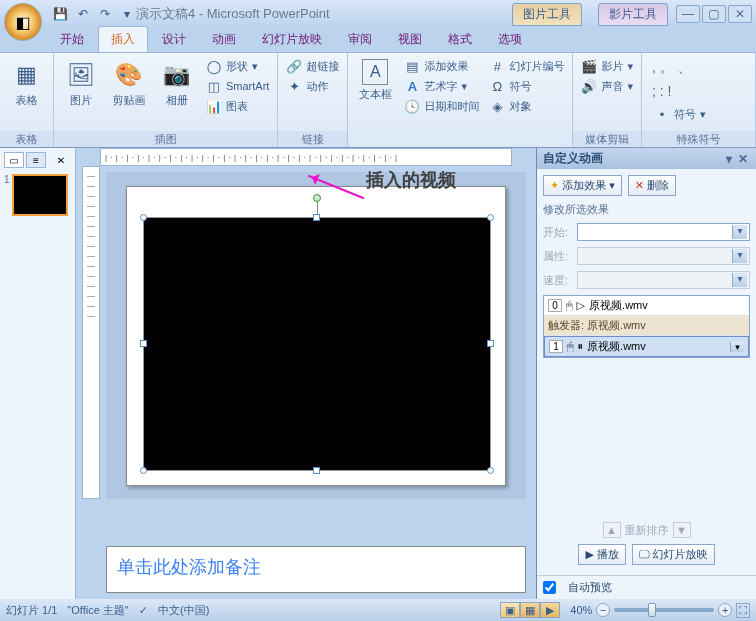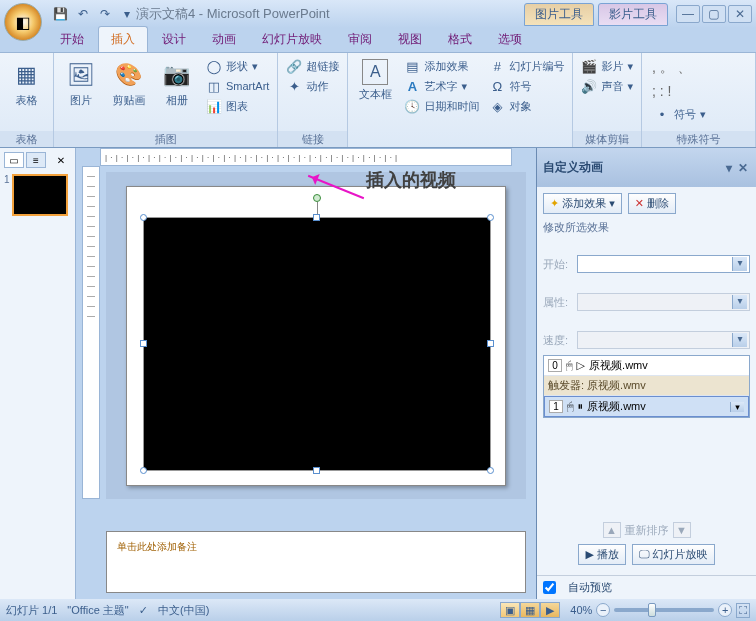--- a/index.html
+++ b/index.html
@@ -4,21 +4,21 @@
 <style>
 * { margin: 0; padding: 0; box-sizing: border-box; font-family: "Microsoft YaHei", SimSun, sans-serif; }
 body { width: 756px; height: 621px; background: #bcd3ee; font-size: 12px; overflow: hidden; position: relative; }
 
 
 .titlebar { height: 28px; background: linear-gradient(#d9e7f8,#bcd3ee); display: flex; align-items: center; padding: 0 4px; }
 .office-btn { width: 38px; height: 38px; border-radius: 50%; background: radial-gradient(#fff,#f5c96b 40%,#d78b2a 70%); border: 1px solid #9aa; position: relative; top: 8px; margin-right: 6px; display:flex;align-items:center;justify-content:center;font-size:16px;}
 .qat { display: flex; gap: 4px; align-items: center; margin-left: 4px; }
 .qat span { width: 18px; height: 18px; display:inline-flex;align-items:center;justify-content:center;color:#3b5e8c; }
 .title-text { flex: 1; color: #6a7a8e; font-size: 13px; }
-.contextual-tabs { display: flex; gap: 4px; }
+.contextual-tabs { display: flex; gap: 16px; }
 .ctx-tab { padding: 2px 10px; font-size: 12px; color: #3b5e8c; border: 1px solid #7aa3d4; background: linear-gradient(#e7cfa5,#f4e2bb); border-radius: 3px 3px 0 0;}
 .ctx-tab.purple{background:linear-gradient(#d8c7e6,#e9ddf3);}
 .win-controls { display: flex; gap: 2px; margin-left: 8px; }
 .win-controls span { width: 24px; height: 18px; background:#d0e0f3; border:1px solid #8aa8cc; display:inline-flex;align-items:center;justify-content:center;color:#4a6a92;border-radius:2px; }
 
 
 .ribbon-tabs { height: 24px; display: flex; align-items: flex-end; padding-left: 48px; gap: 2px; background:#bcd3ee;}
 .ribbon-tab { padding: 4px 12px; color: #701a75; cursor: pointer; font-size:12px;}
 .ribbon-tab.active { background: #eef4fb; border: 1px solid #9ab5d6; border-bottom: none; border-radius: 3px 3px 0 0; color:#d16b1f;}
 
@@ -49,33 +49,33 @@
 .vruler{width:18px;background:#fff;border:1px solid #9ab5d6;position:absolute;left:6px;top:18px;bottom:100px;display:flex;flex-direction:column;font-size:8px;color:#555;align-items:center;padding-top:4px;letter-spacing:0;line-height:10px;}
 .canvas-wrap{position:absolute;left:30px;top:24px;right:10px;bottom:100px;background:#b0c6e2;display:flex;align-items:center;justify-content:center;}
 .slide-canvas{width:380px;height:300px;background:#fff;border:1px solid #888;box-shadow:2px 2px 4px rgba(0,0,0,.3);position:relative;}
 .video-obj{position:absolute;left:16px;top:30px;width:348px;height:254px;background:#000;border:1px solid #999;}
 .handle{width:7px;height:7px;background:#fff;border:1px solid #5a8fce;position:absolute;border-radius:50%;}
 .rot-handle{width:8px;height:8px;border:1px solid #3a8b3a;background:#cfead0;border-radius:50%;position:absolute;left:50%;top:-24px;margin-left:-4px;}
 .rot-line{position:absolute;left:50%;top:-16px;width:1px;height:16px;background:#888;}
 .annotation{position:absolute;color:#404040;font-size:18px;font-weight:bold;left:290px;top:20px;z-index:10;}
 .arrow{position:absolute;left:230px;top:38px;width:60px;height:2px;background:#e815c7;transform:rotate(22deg);z-index:10;}
 .arrow::before{content:"";position:absolute;left:-2px;top:-5px;border:6px solid transparent;border-right-color:#e815c7;}
-.notes{position:absolute;left:30px;right:10px;bottom:6px;height:62px;background:#fff;border:1px solid #888;padding:8px 10px;color:#a16207;font-size:10px;}
+.notes{position:absolute;left:30px;right:10px;bottom:6px;height:47px;background:#fff;border:1px solid #888;padding:8px 10px;color:#3b82f6;font-size:18px;}
 
 
 .taskpane { width: 220px; background:#eef4fb; border-left:1px solid #6a8ab2;display:flex;flex-direction:column;}
-.tp-title{height:39px;background:linear-gradient(#c3d6ee,#a9c1e0);color:#2a4a72;font-weight:bold;padding:3px 6px;font-size:12px;display:flex;align-items:center;}
+.tp-title{height:21px;background:linear-gradient(#c3d6ee,#a9c1e0);color:#2a4a72;font-weight:bold;padding:3px 6px;font-size:12px;display:flex;align-items:center;}
 .tp-title .spacer{flex:1;}
 .tp-title span.icon{width:14px;color:#4a6a92;text-align:center;}
 .tp-body{padding:6px;display:flex;flex-direction:column;gap:6px;flex:1;}
 .tp-row{display:flex;gap:6px;align-items:center;}
 .tp-btn{border:1px solid #8aa8cc;background:linear-gradient(#fefefe,#e3ecf7);padding:2px 6px;font-size:11px;display:inline-flex;align-items:center;gap:3px;color:#2a4a72;}
 .tp-btn .star{color:#e2a400;}
 .tp-label{color:#5a7297;font-size:11px;}
-.tp-field{display:flex;align-items:center;margin-top:14px;}
+.tp-field{display:flex;align-items:center;}
 .tp-field label{width:34px;color:#9aa8ba;font-size:11px;}
 .tp-field .combo{flex:1;height:18px;border:1px solid #8aa8cc;background:#fff;position:relative;}
 .tp-field .combo.disabled{background:#eef1f6;border-color:#c3cedd;}
 .tp-field .combo::after{content:"▾";position:absolute;right:2px;top:1px;font-size:10px;color:#4a6a92;background:linear-gradient(#dbe8f8,#b9cfe9);width:14px;text-align:center;height:14px;border-left:1px solid #8aa8cc;}
 .anim-list{border:1px solid #8aa8cc;background:#fff;font-size:11px;}
 .anim-item{display:flex;align-items:center;gap:4px;padding:2px 4px;border-bottom:1px solid #dde5f0;}
 .anim-item.sel{background:#cfe0f5;border:1px solid #6a8ed0;}
 .anim-item.trigger{background:#ece4d0;color:#5a4a2a;}
 .anim-item .num{width:14px;border:1px solid #aaa;text-align:center;font-size:10px;background:#fff;}
 .anim-item .dd{margin-left:auto;width:14px;text-align:center;border-left:1px solid #8aa8cc;background:linear-gradient(#dbe8f8,#b9cfe9);font-size:9px;}

